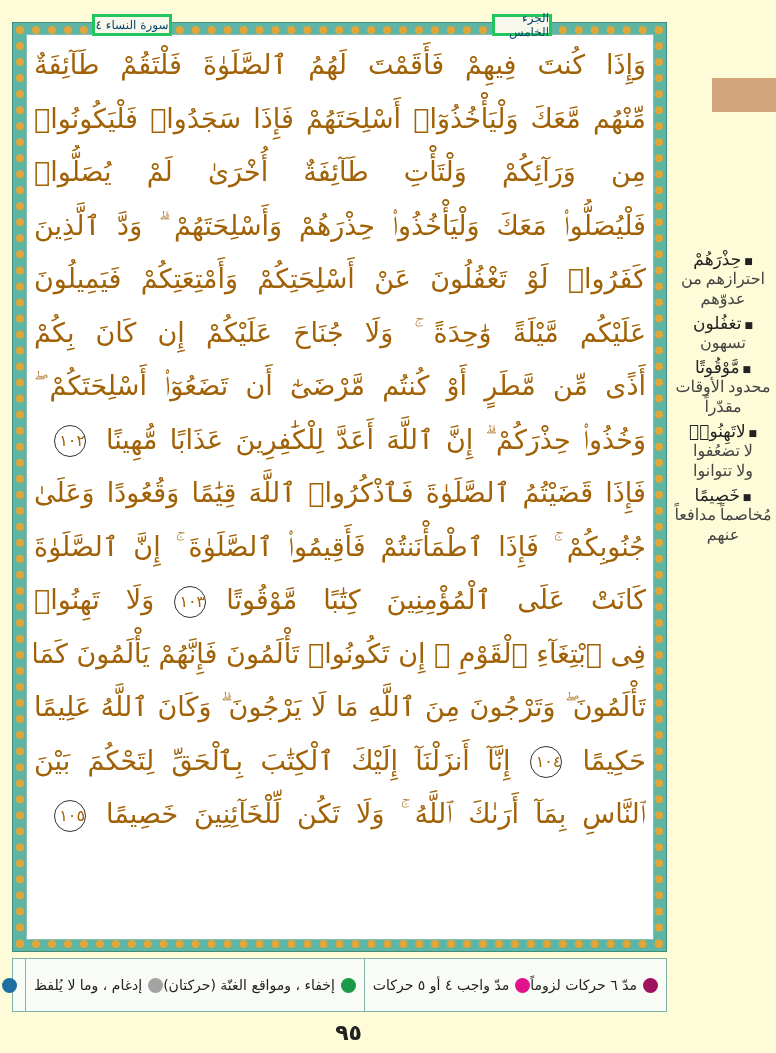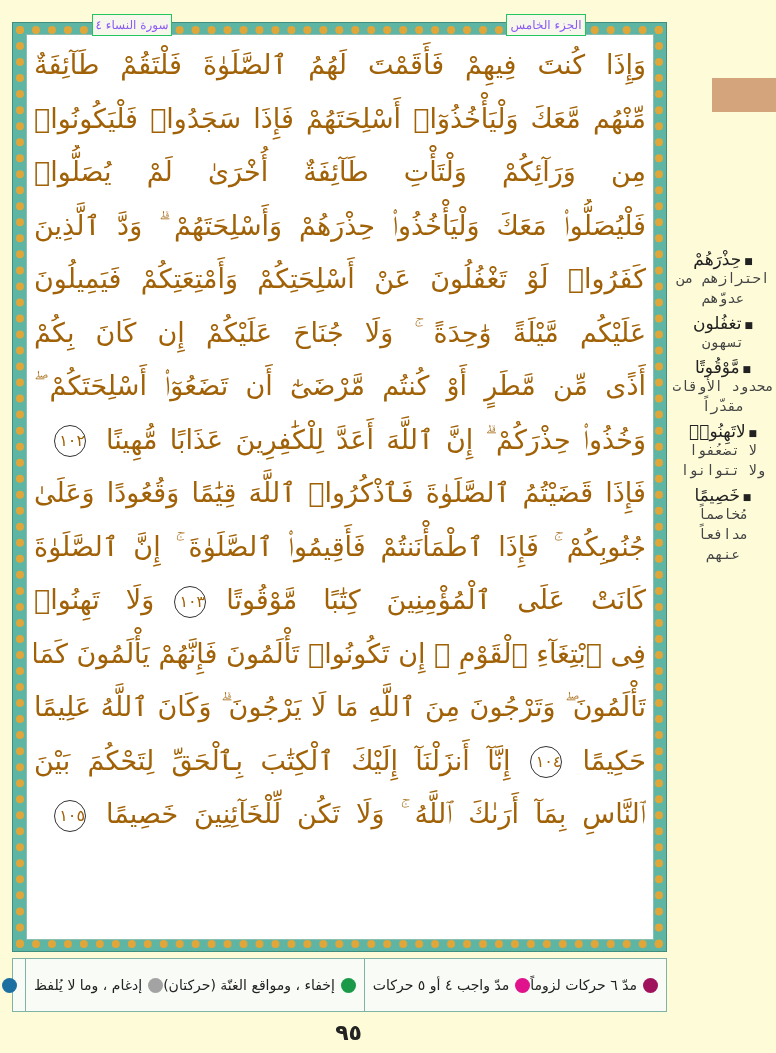--- a/index.html
+++ b/index.html
@@ -1,30 +1,30 @@
 <!DOCTYPE html>
 <html><head>
 <meta charset="utf-8">
 <style>
   html,body{margin:0;padding:0;}
   body{width:776px;height:1053px;background:#fdfbd8;position:relative;overflow:hidden;font-family:"DejaVu Sans",sans-serif;}
   .frame{position:absolute;left:12px;top:22px;width:655px;height:930px;background:#5fb5a3;border:1px solid #3e8f7e;box-sizing:border-box;}
   .frame .deco{position:absolute;inset:3px;border:8px dotted #e0a63a;box-sizing:border-box;}
   .inner{position:absolute;left:26px;top:34px;width:628px;height:906px;background:#ffffff;border:1px solid #8bbfb2;box-sizing:border-box;}
-  .tab{position:absolute;top:14px;height:22px;background:#f8f7ec;border:1px solid #22c55e;box-sizing:border-box;font-size:12px;color:#8b5cf6;display:flex;align-items:center;justify-content:center;direction:rtl;font-family:"DejaVu Serif",serif;}
+  .tab{position:absolute;top:14px;height:22px;background:#f8f7ec;border:3px solid #22c55e;box-sizing:border-box;font-size:12px;color:#0c4a6e;display:flex;align-items:center;justify-content:center;direction:rtl;font-family:"DejaVu Serif",serif;}
   .tab.surah{left:92px;width:80px;}
-  .tab.juz{left:506px;width:80px;}
+  .tab.juz{left:492px;width:60px;}
   .lines{position:absolute;left:34px;top:38px;width:612px;direction:rtl;}
   .line{height:53.5px;line-height:53.5px;font-size:27px;color:#a16207;text-align:justify;text-align-last:justify;white-space:nowrap;font-family:"DejaVu Sans",sans-serif;overflow:hidden;}
   .ayah-mark{display:inline-block;font-size:16px;border:1.5px solid #333;border-radius:50%;width:30px;height:30px;line-height:30px;text-align:center;vertical-align:middle;margin:0 20px;}
   .thumb{position:absolute;left:712px;top:78px;width:64px;height:34px;background:#d4a47c;}
   .side{position:absolute;left:670px;top:245px;width:106px;direction:rtl;text-align:center;}
   .side .word{font-size:17px;color:#222;margin-top:4px;font-family:"DejaVu Serif",serif;text-align:center;}
   .side .word::before{content:"■ ";font-size:9px;color:#222;vertical-align:middle;}
-  .side .meaning{font-size:14px;color:#444;line-height:20px;font-family:Liberation Mono, monospace;}
+  .side .meaning{font-size:16px;color:#444;line-height:20px;font-family:Liberation Serif, serif;}
   .legend{position:absolute;left:12px;top:958px;width:655px;height:54px;background:#f9fbf6;border:1px solid #7fb3a5;box-sizing:border-box;display:flex;direction:rtl;}
   .legend .col{border-left:1px solid #7fb3a5;padding:2px 8px;box-sizing:border-box;display:flex;flex-direction:row;justify-content:space-around;}
   .legend .col:last-child{border-left:none;}
   .legend .item{display:flex;align-items:center;font-size:14px;color:#222;white-space:nowrap;}
   .legend .dot{width:15px;height:15px;border-radius:50%;margin-left:6px;flex:none;}
   .pagenum{position:absolute;left:322px;top:1020px;width:40px;text-align:right;font-size:22px;font-weight:bold;color:#222;}
 </style>
 </head>
 <body>
 

